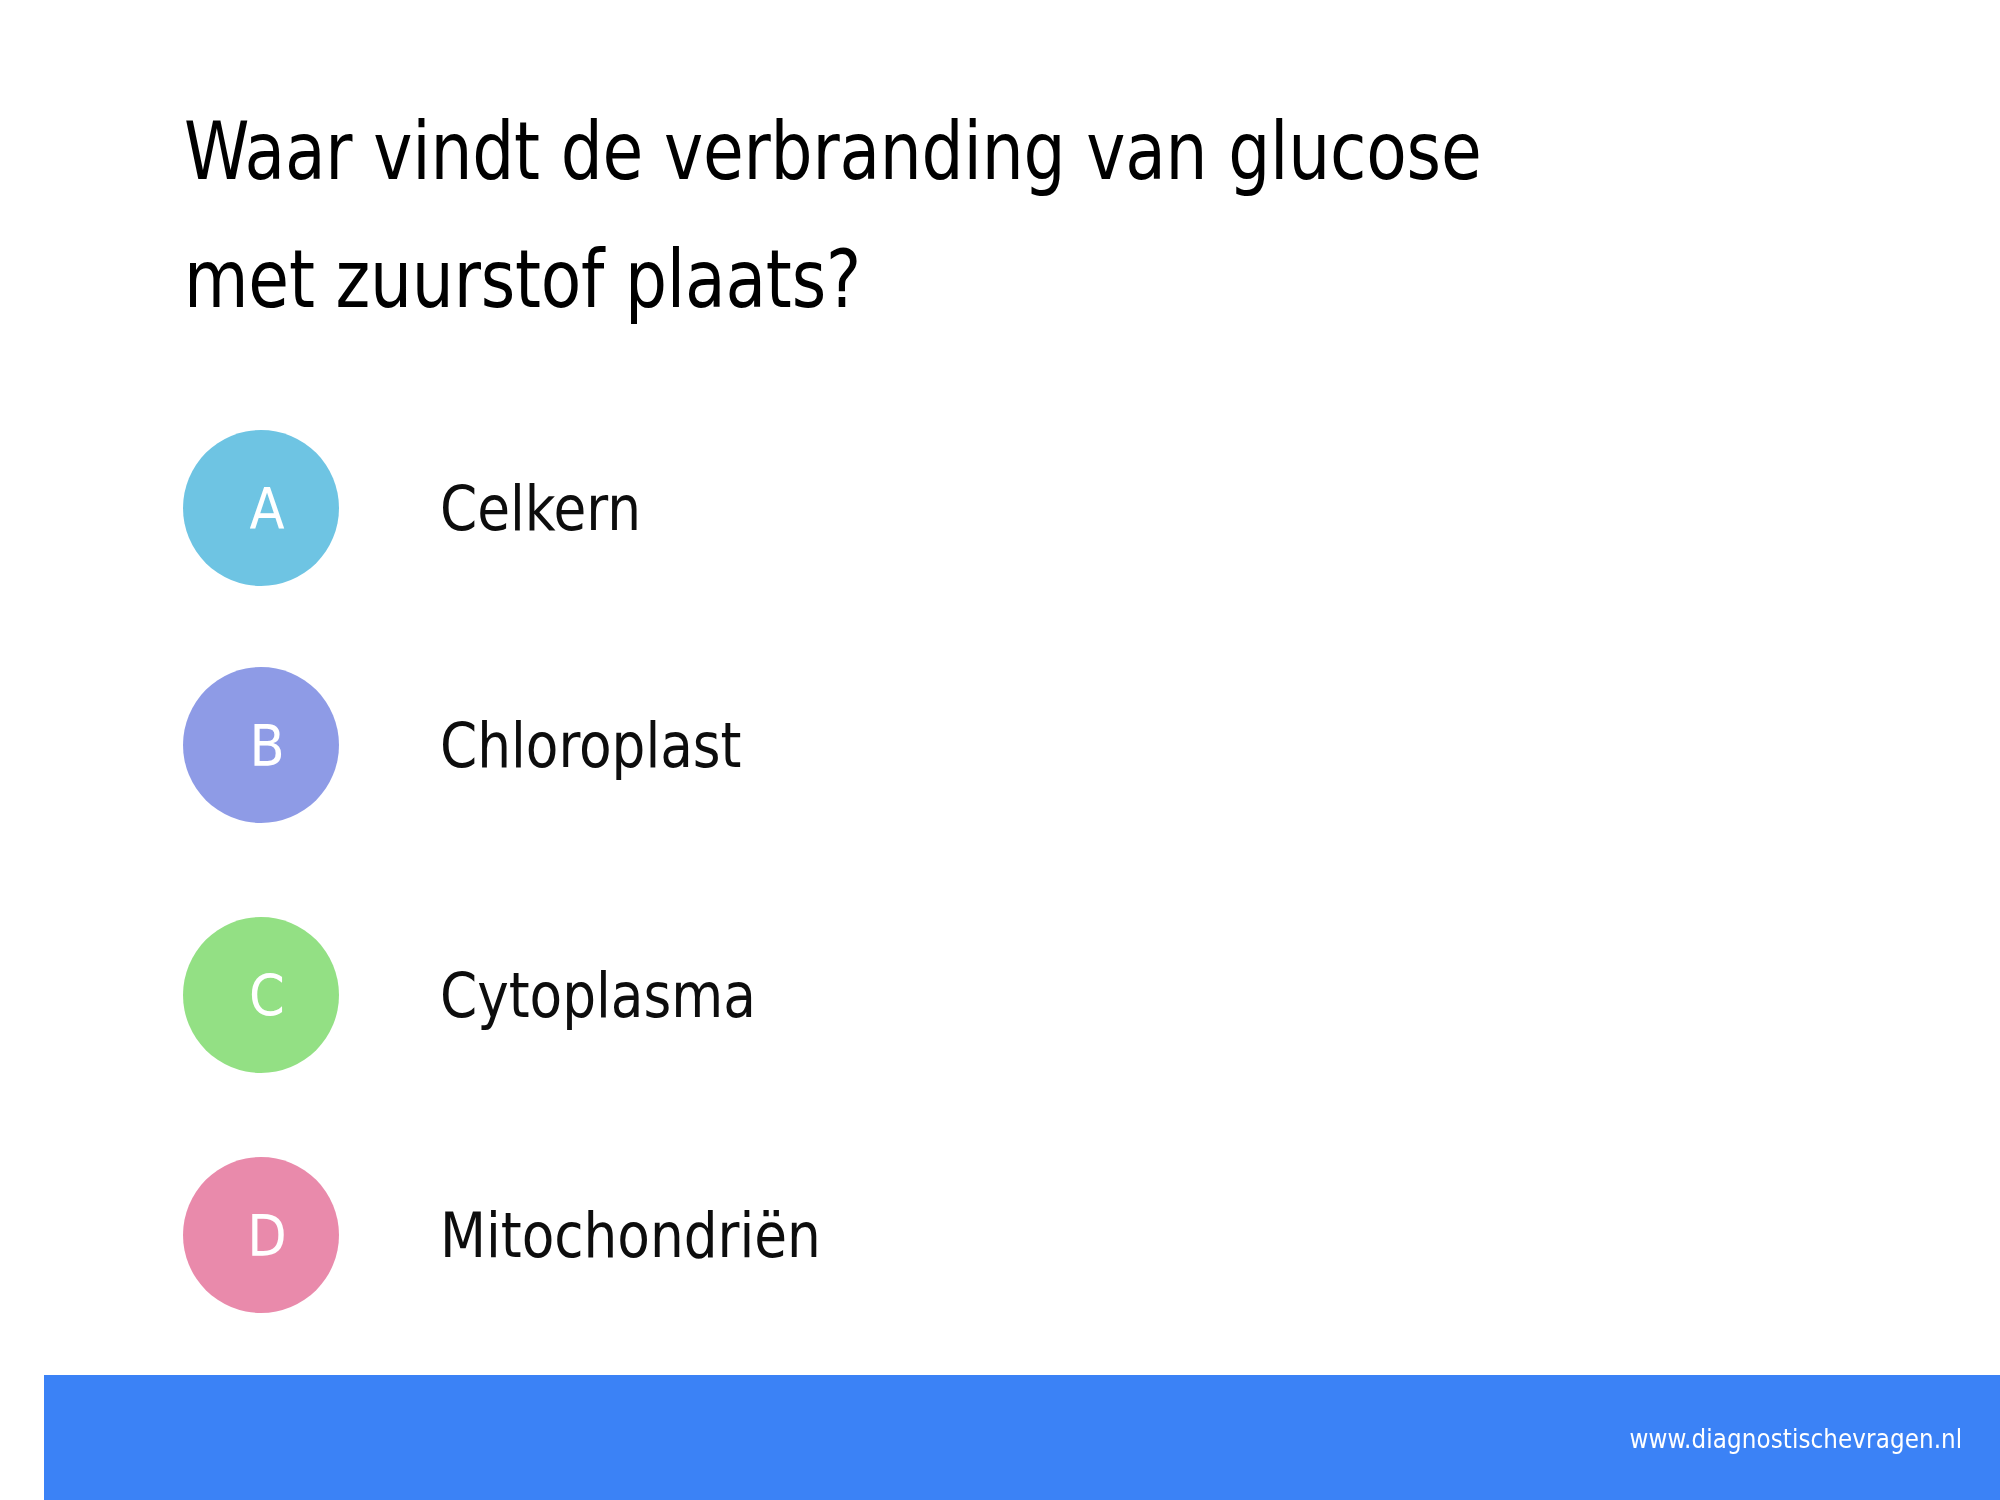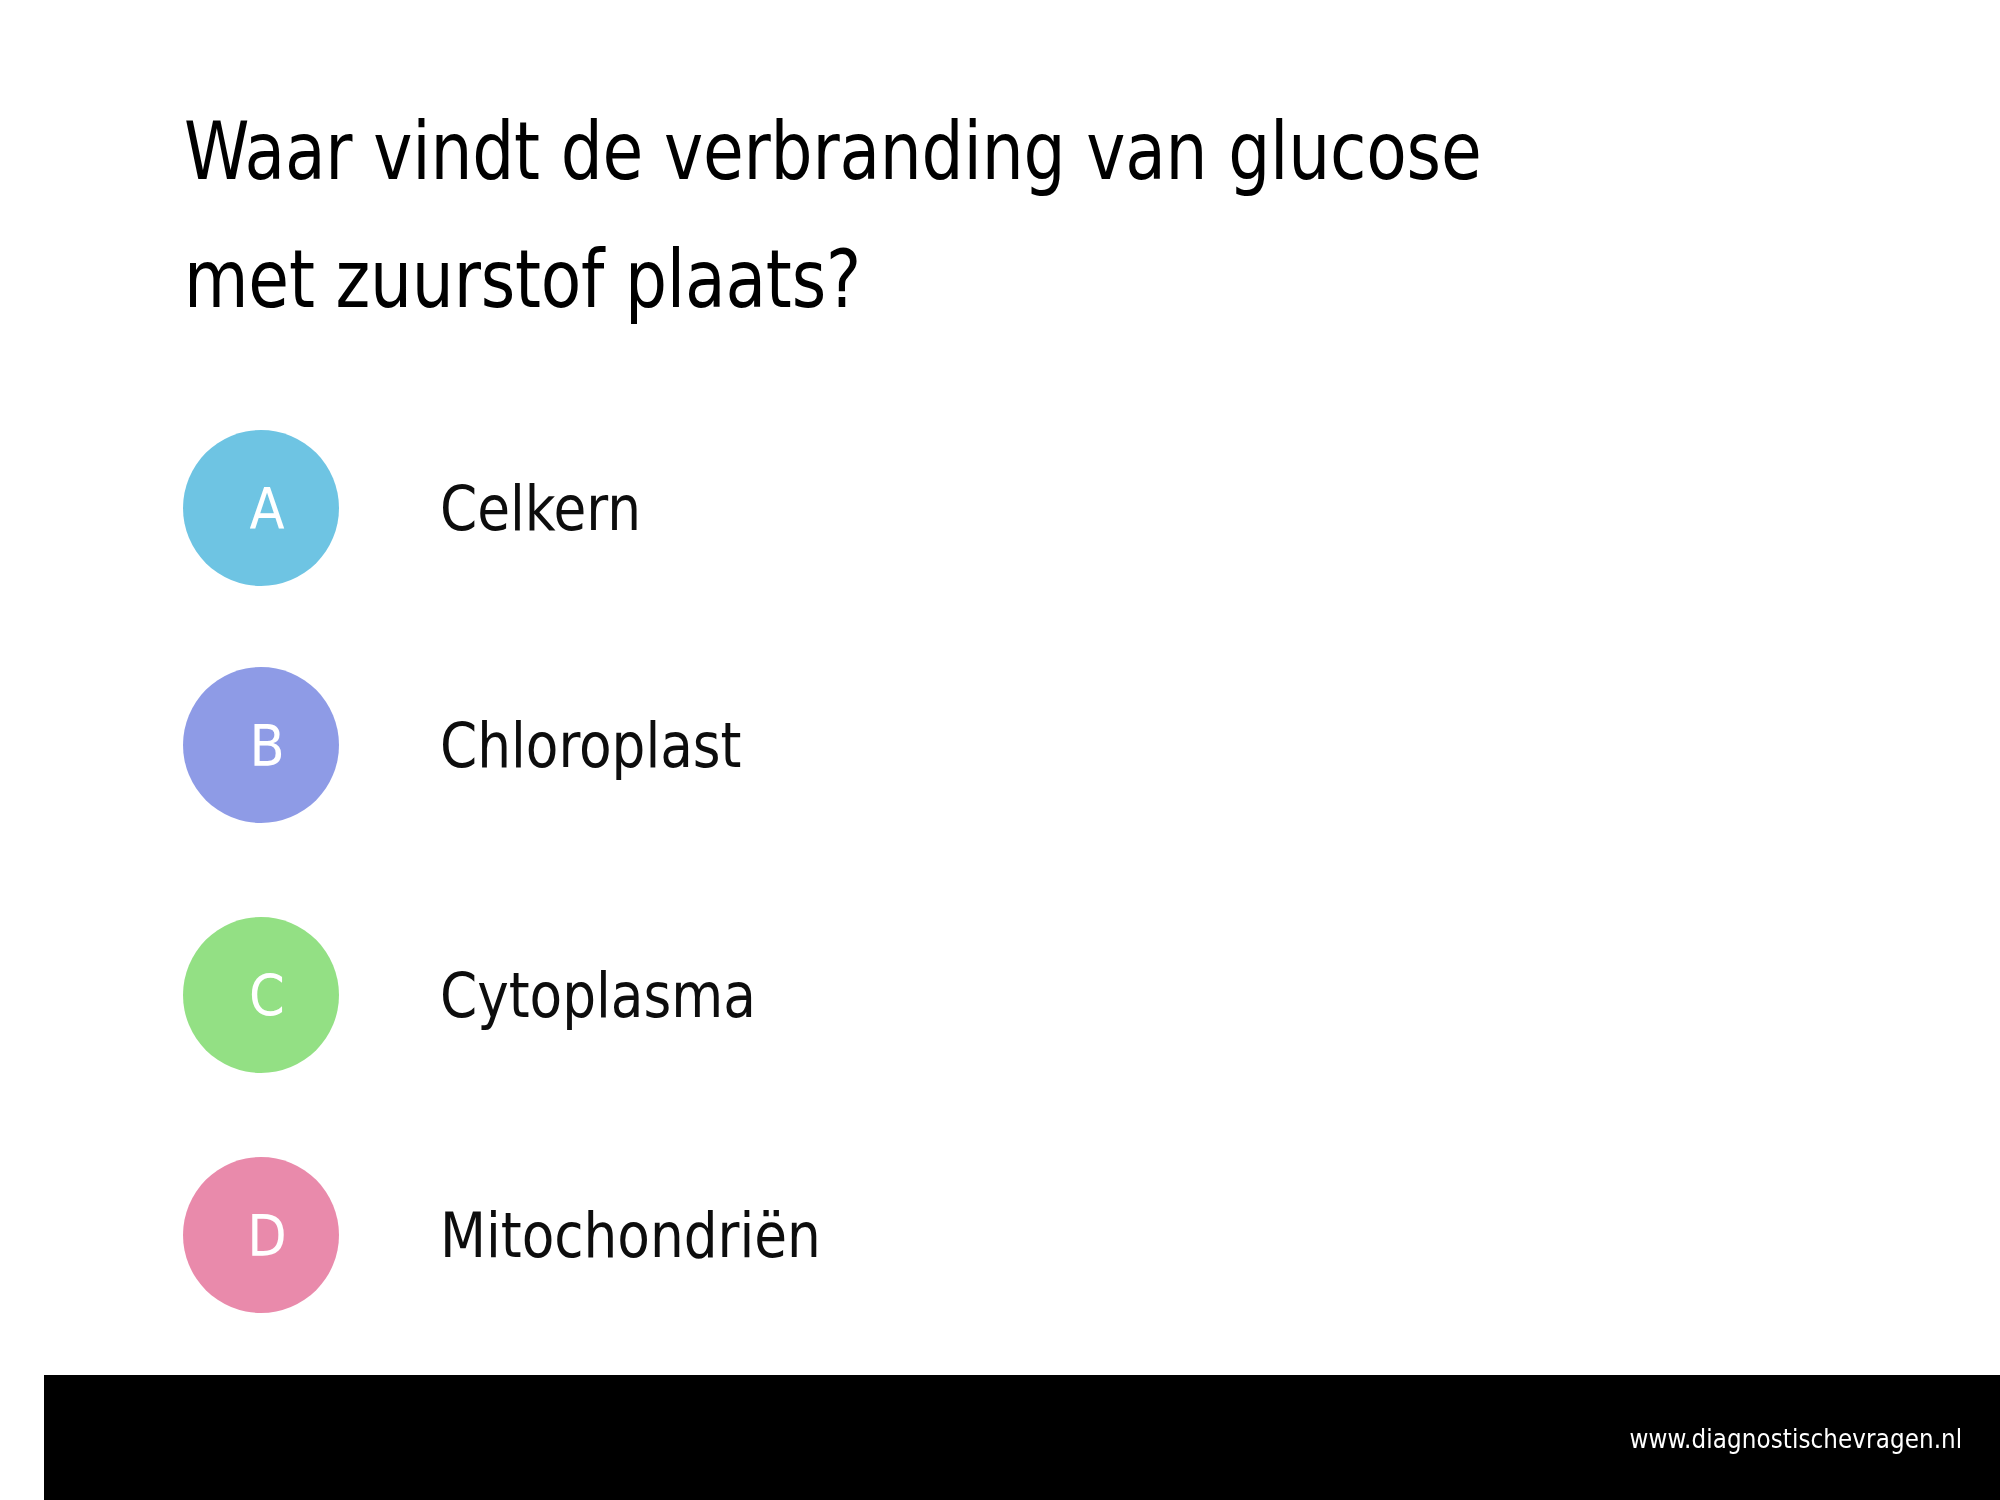--- a/index.html
+++ b/index.html
@@ -96,21 +96,21 @@
   .answer-row.row-2 { top: 917px; }
   .answer-row.row-3 { top: 1157px; }
 
   
   #footer-bar {
     position: absolute;
     left: 44px;
     top: 1375px;
     width: 1956px;
     height: 125px;
-    background: #000000;
+    background: #3b82f6;
   }
 
   #footer-url {
     position: absolute;
     right: 38px;
     top: 50px;
     font-family: "DejaVu Sans Condensed", "Liberation Sans Narrow", "Liberation Sans", sans-serif;
     font-size: 27px;
     line-height: 1;
     color: #ffffff;

